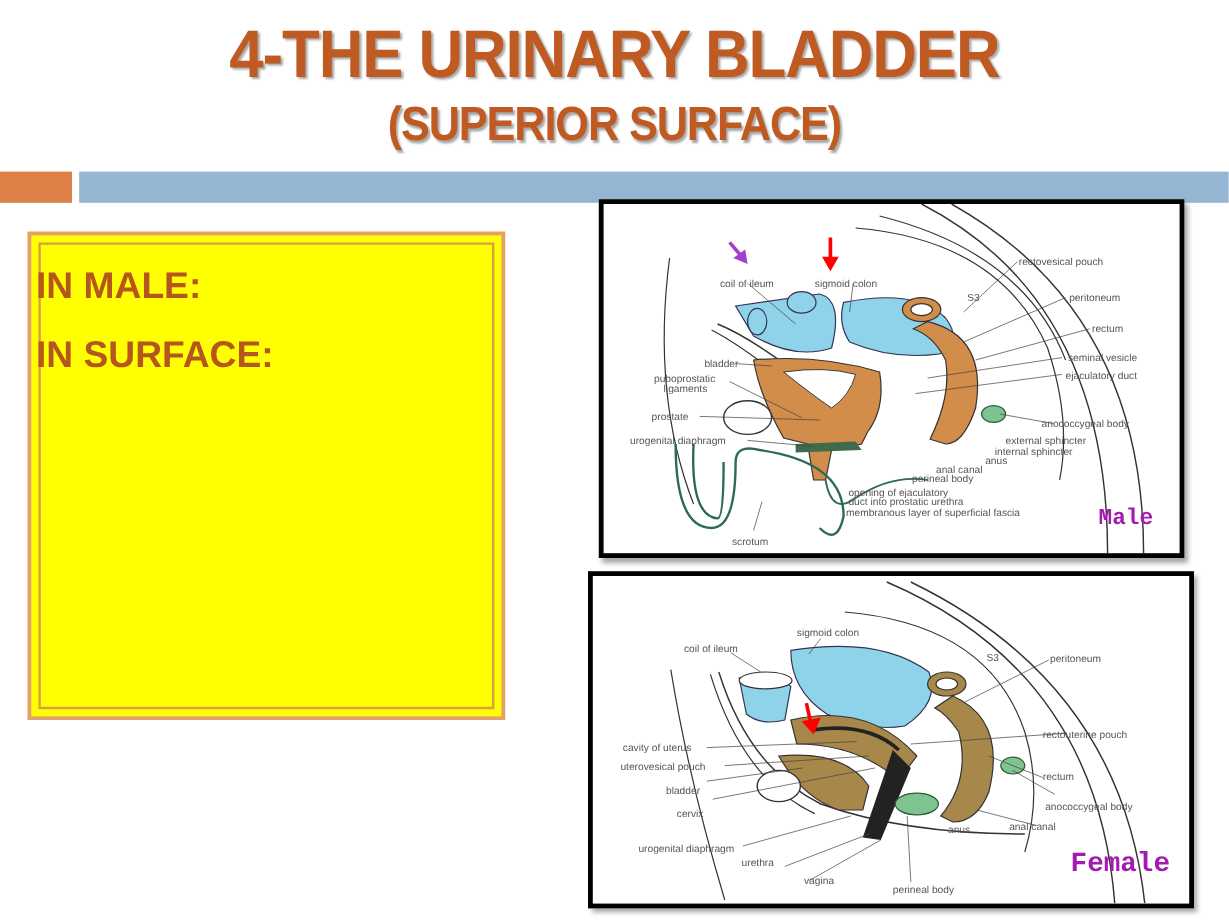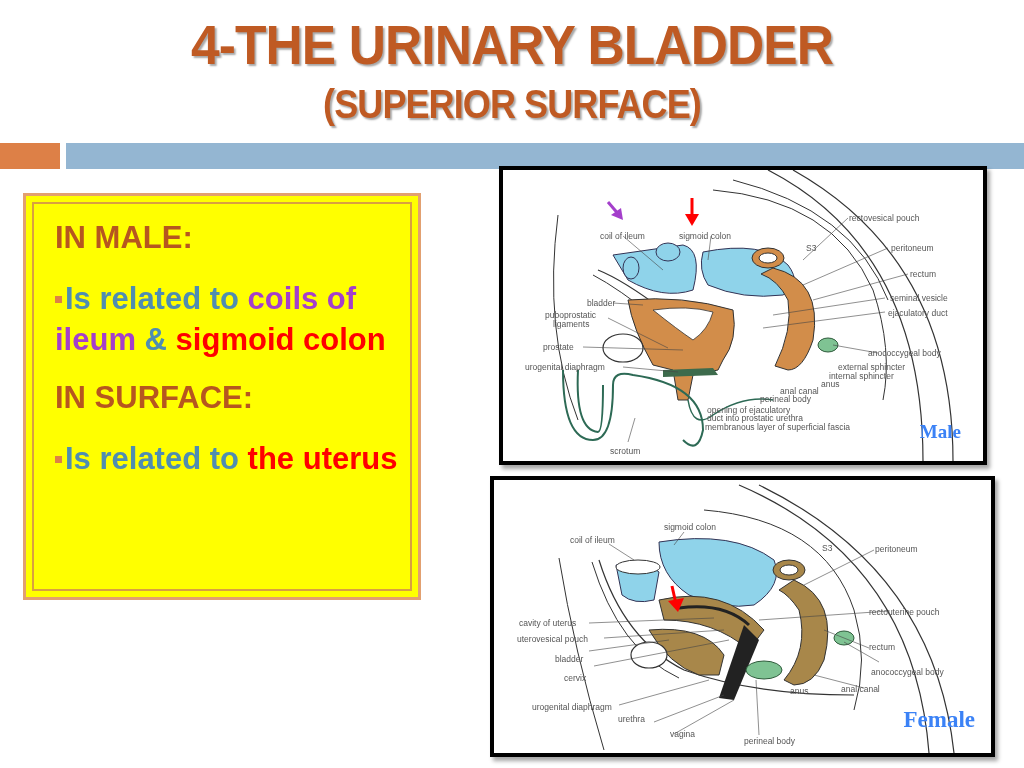--- a/index.html
+++ b/index.html
@@ -21,62 +21,56 @@
   }
   .bar-orange { position: absolute; left: 0; top: 143px; width: 60px; height: 26px; background: #dd8047; }
   .bar-blue { position: absolute; left: 66px; top: 143px; width: 958px; height: 26px; background: #94b6d2; }
 
   .yellow-box {
     position: absolute; left: 23px; top: 193px; width: 398px; height: 407px;
     background: #ffff00;
     border: 3px solid #e2a070;
     outline: 2px solid #ffff00; outline-offset: -6px;
     box-shadow: inset 0 0 0 6px #ffff00, inset 0 0 0 8px #d9a040;
-    padding: 24px 14px 0 29px;
+    padding: 24px 14px 0 4px;
   }
   .heading { color: #b6561f; font-weight: bold; font-size: 31px; line-height: 36px; margin-bottom: 22px; }
   .para { font-weight: bold; font-size: 31px; line-height: 41px; margin-bottom: 20px; }
   .bullet { display: inline-block; width: 7px; height: 7px; background: #dd8047; margin-right: 3px; vertical-align: 6px; }
   .c-blue { color: #4f8db1; }
   .c-purple { color: #a43fcb; }
   .c-red { color: #ff0000; }
 
   .frame {
     position: absolute; background: #fff; border: 4px solid #000;
     box-shadow: 3px 4px 4px rgba(0,0,0,0.35);
     overflow: hidden;
   }
   .frame-male { left: 499px; top: 166px; width: 488px; height: 299px; }
   .frame-female { left: 490px; top: 476px; width: 505px; height: 281px; }
   .frame svg { position: absolute; left: 0; top: 0; }
   .lbl { font-family: "Liberation Sans", sans-serif; font-size: 8.5px; fill: #555; }
   .diagram-caption {
-    position: absolute; font-family: Liberation Serif, serif; font-weight: bold;
-    color: #3b82f6; font-size: 19px;
+    position: absolute; font-family: Liberation Mono, monospace; font-weight: bold;
+    color: #a21caf; font-size: 19px;
   }
   .cap-male { right: 22px; bottom: 18px; }
   .cap-female { right: 16px; bottom: 20px; font-size: 23px; }
 </style>
 </head>
 <body>
 
 <div class="title">4-THE URINARY BLADDER</div>
 <div class="subtitle">(SUPERIOR SURFACE)</div>
 <div class="bar-orange"></div>
 <div class="bar-blue"></div>
 
 <div class="yellow-box">
   <div class="heading">IN MALE:</div>
-  <div class="para">
-    <span class="bullet"></span><span class="c-blue">Is related to </span><span class="c-purple">coils of ileum</span><span class="c-blue"> &amp; </span><span class="c-red">sigmoid colon</span>
-  </div>
   <div class="heading">IN SURFACE:</div>
-  <div class="para">
-    <span class="bullet"></span><span class="c-blue">Is related to </span><span class="c-red">the uterus</span>
-  </div>
 </div>
 
 <div class="frame frame-male">
   <svg width="480" height="291" viewBox="0 0 480 291">
 
     <path d="M265 0 Q420 80 420 291" fill="none" stroke="#333" stroke-width="1.2"></path>
     <path d="M290 0 Q450 90 450 291" fill="none" stroke="#333" stroke-width="1.2"></path>
     <path d="M210 20 Q330 30 370 120 Q390 180 380 230" fill="none" stroke="#333" stroke-width="1"></path>
     <path d="M230 10 Q350 40 385 130" fill="none" stroke="#333" stroke-width="1"></path>
     <path d="M55 45 Q40 160 75 250" fill="none" stroke="#333" stroke-width="1"></path>

